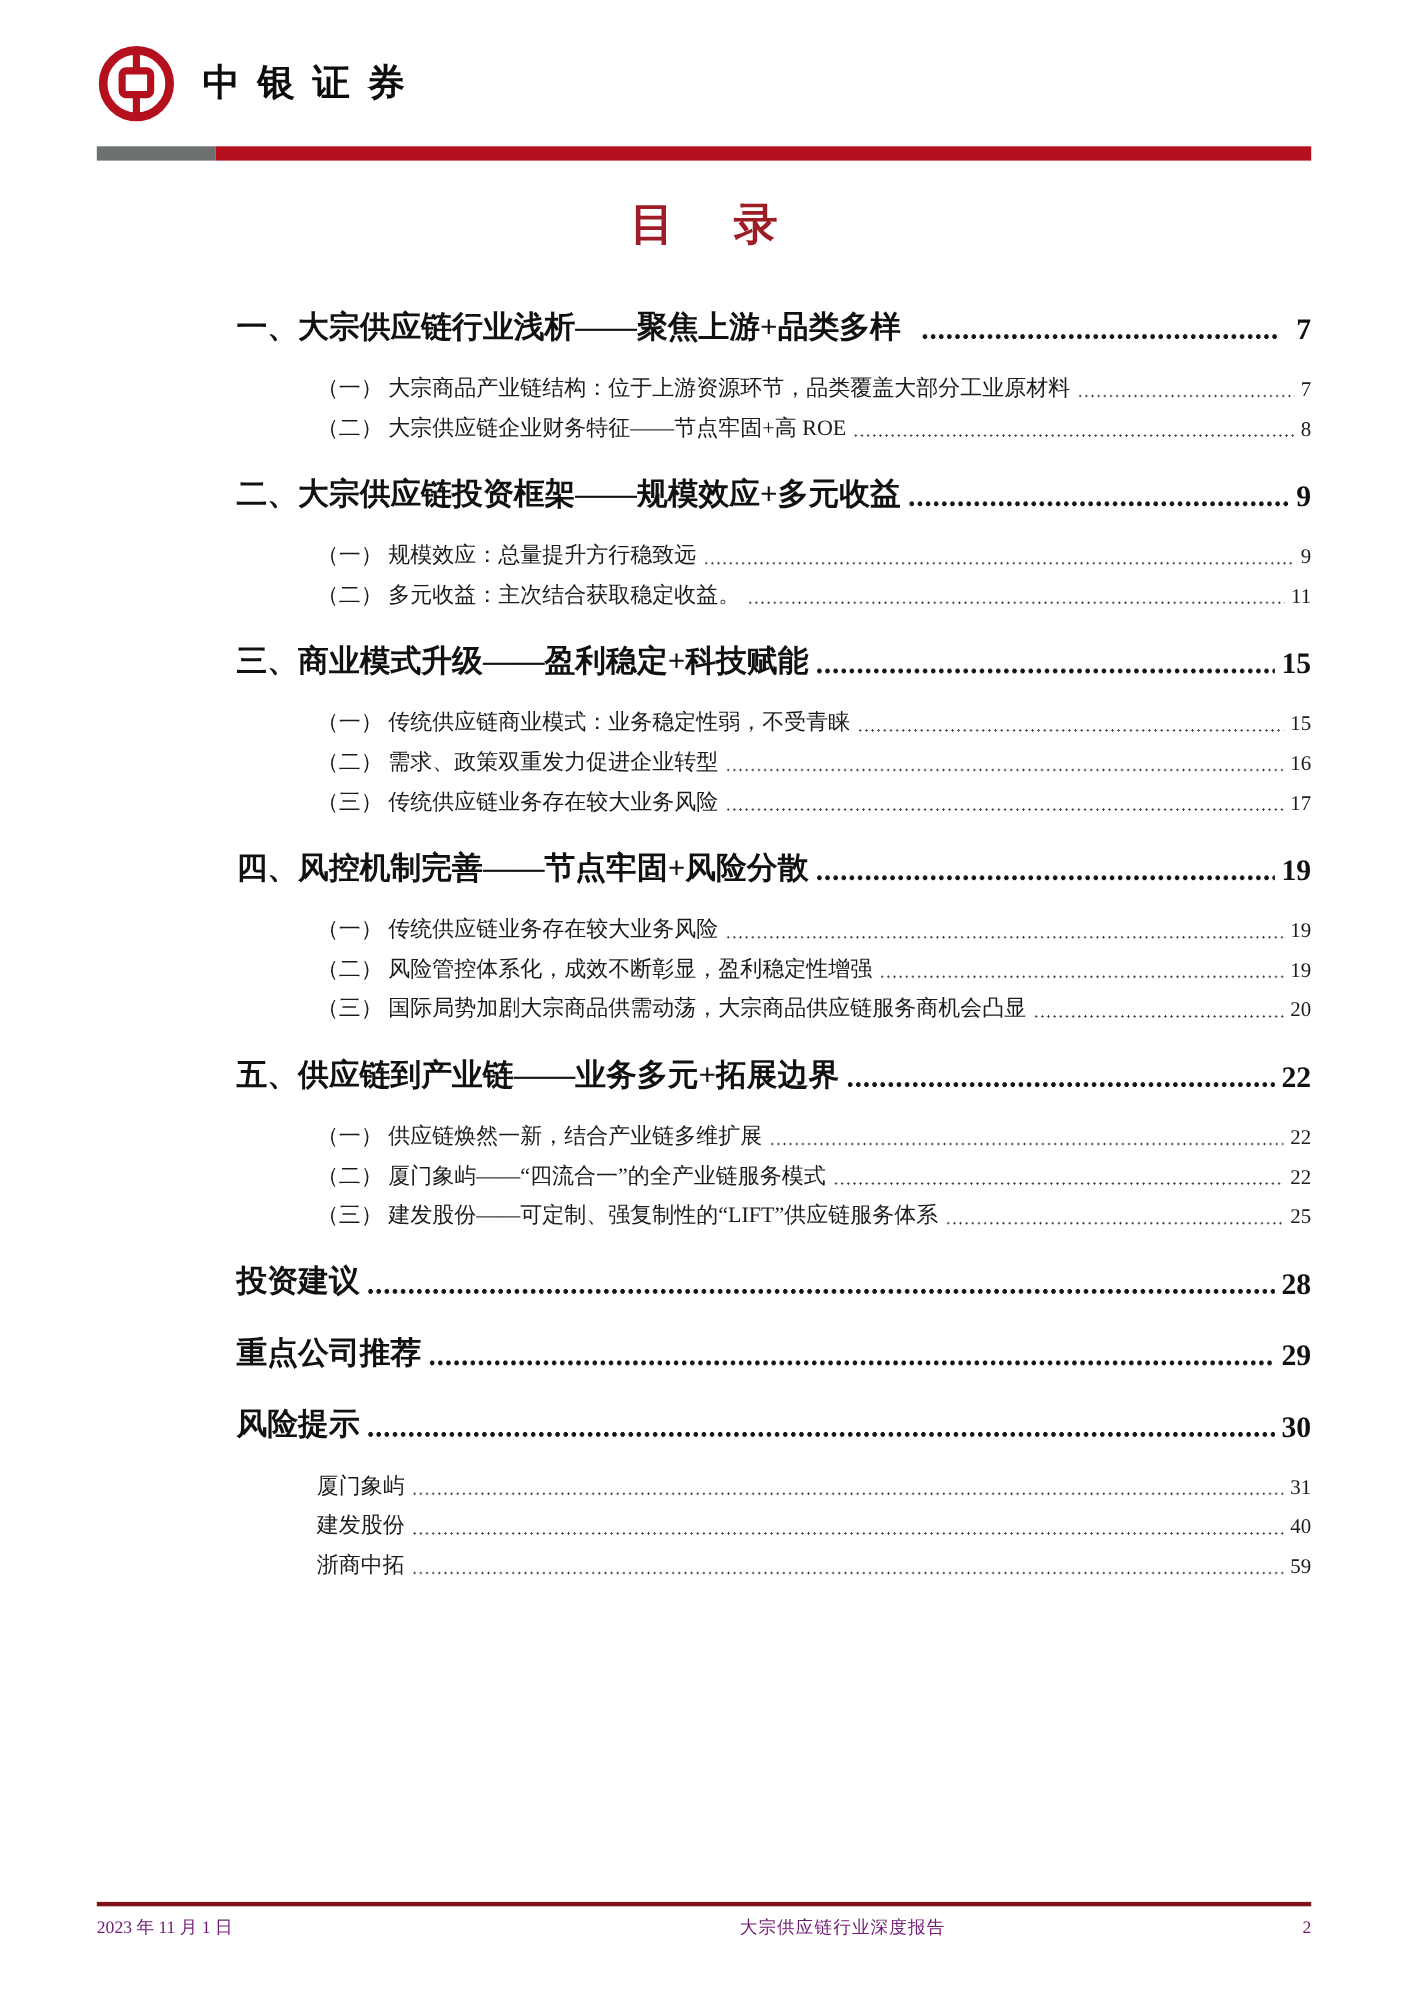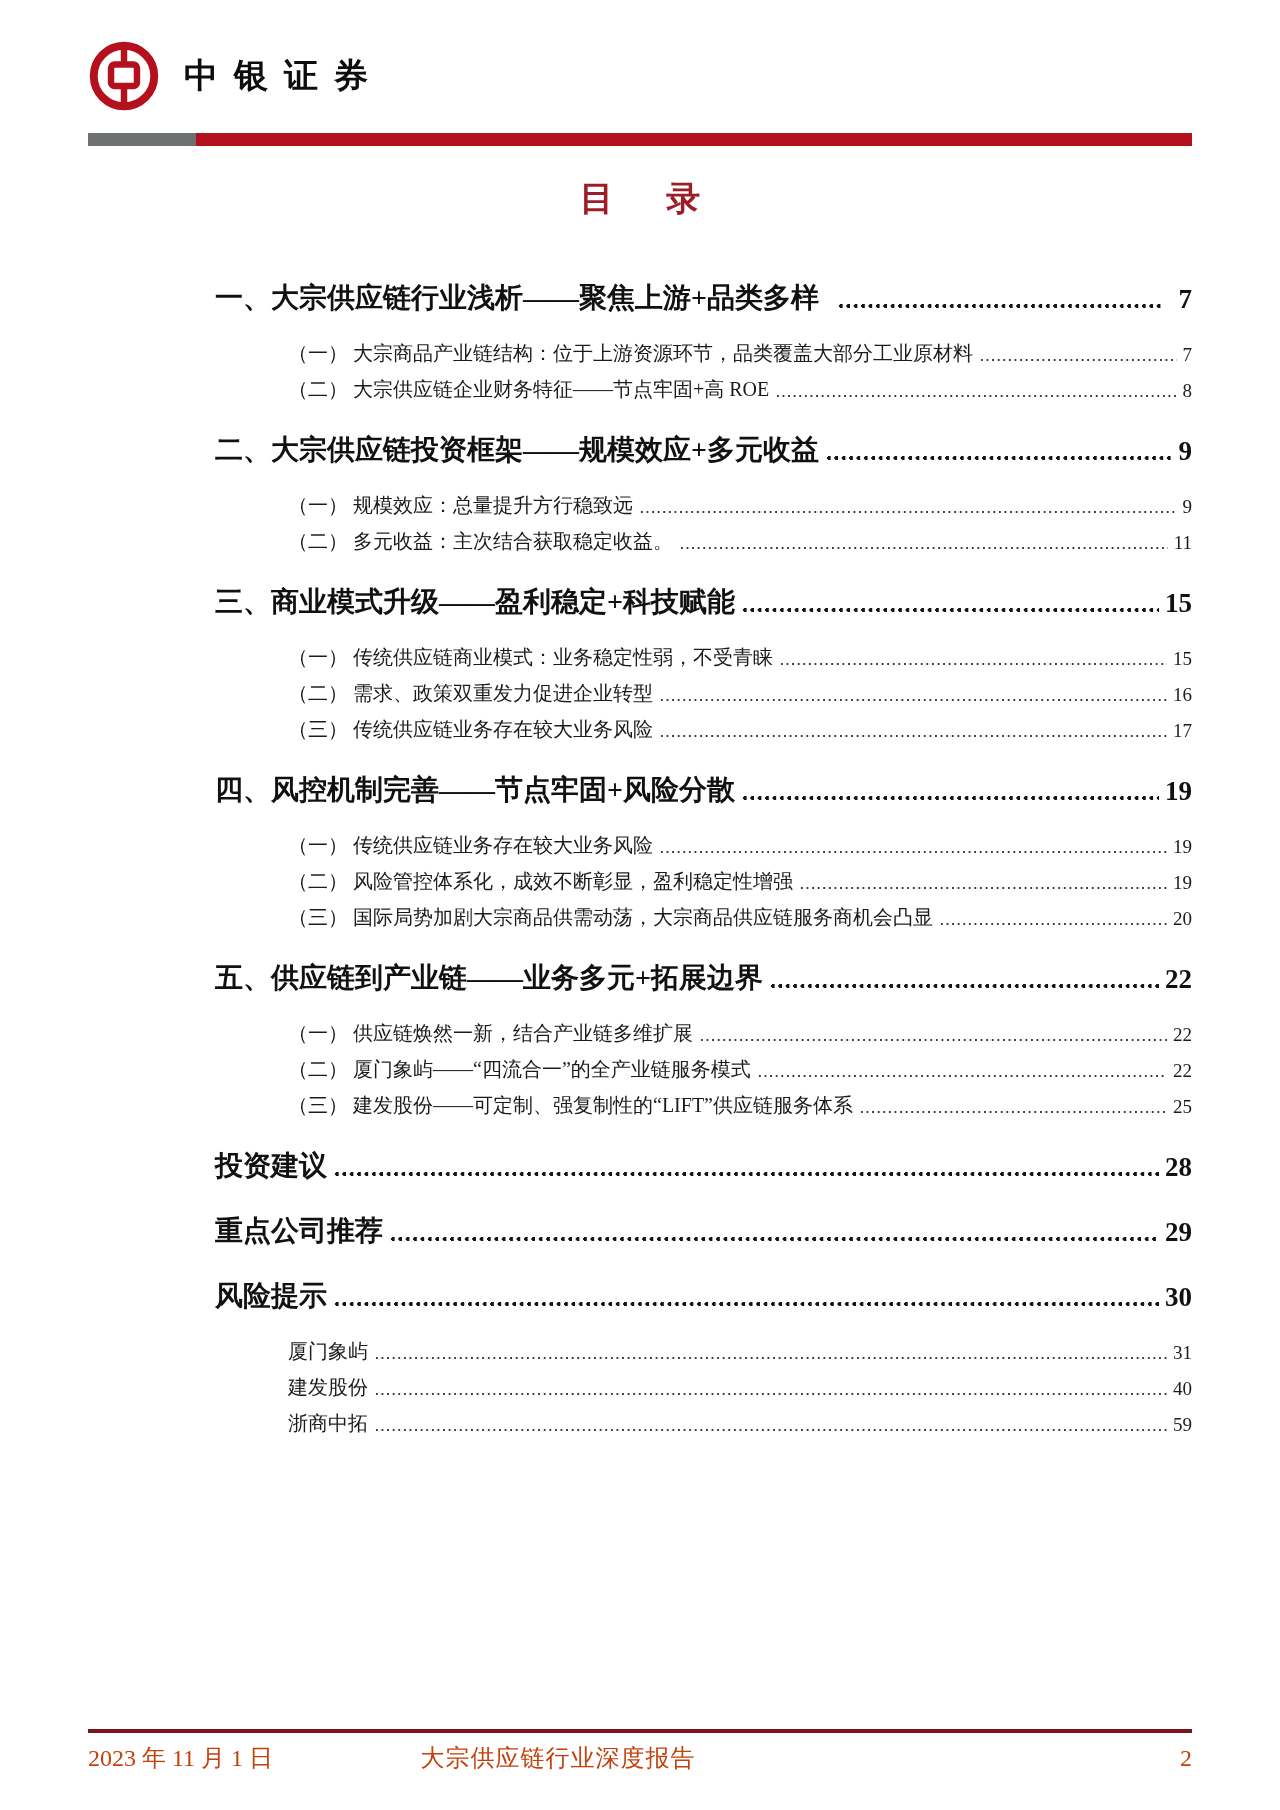--- a/index.html
+++ b/index.html
@@ -20,21 +20,21 @@
     font-size:34px; font-weight:bold; letter-spacing:16px;
     color:#0d0d0d; line-height:72px; white-space:nowrap;
   }
   .header-rule { position:absolute; left:88px; top:133px; width:1104px; height:13px; display:flex; }
   .header-rule .seg-gray { width:108px; height:100%; background:#6d7170; }
   .header-rule .seg-red  { flex:1; height:100%; background:#b5101d; }
 
   
   .doc-title {
     position:absolute; left:0; top:176px; width:100%;
-    text-align:center; font-size:34px; font-weight:bold;
+    text-align:center; font-size:40px; font-weight:bold;
     color:#9d1d26; letter-spacing:22px; text-indent:22px;
   }
 
   
   .toc { position:absolute; left:215px; top:235px; width:977px; }
   .toc-row { display:flex; align-items:flex-end; }
   .toc-row .label { white-space:pre-wrap; line-height:1.25; }
   .toc-row .leader {
     flex:1 1 auto; min-width:24px;
     margin:0 6px 5px 7px;
@@ -63,24 +63,24 @@
 
   .toc-row.h1:first-child { margin-top:45px;gap:12px; }
   .toc-row.h1 + .toc-row.h2 { margin-top:26px; }
 
   
   .footer {
     position:absolute; left:88px; top:1729px; width:1104px;
     border-top:4px solid #7e1119;
     padding-top:9px;
     display:flex; align-items:baseline;
-    font-size:24px; color:#c2410c;gap:19px;
+    font-size:16px; color:#701a75;gap:19px;
   }
   .footer .f-date  { flex:1; text-align:left; }
-  .footer .f-title { flex:1.4; text-align:left; letter-spacing:1px; }
+  .footer .f-title { flex:1.4; text-align:right; letter-spacing:1px; }
   .footer .f-page  { flex:1; text-align:right; }
 </style>
 </head>
 <body>
 
 <div class="page">
 
   <div class="header">
     <div class="logo-badge">
       <svg viewBox="0 0 100 100" width="72" height="72" aria-hidden="true">

